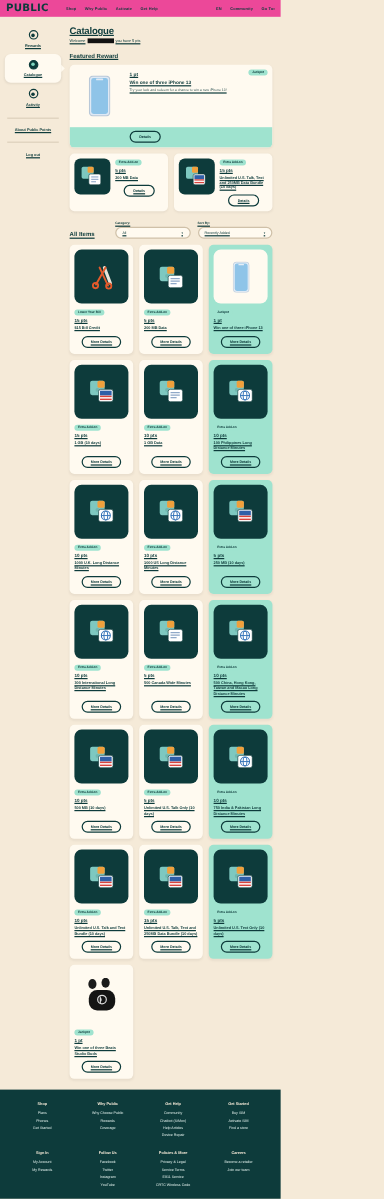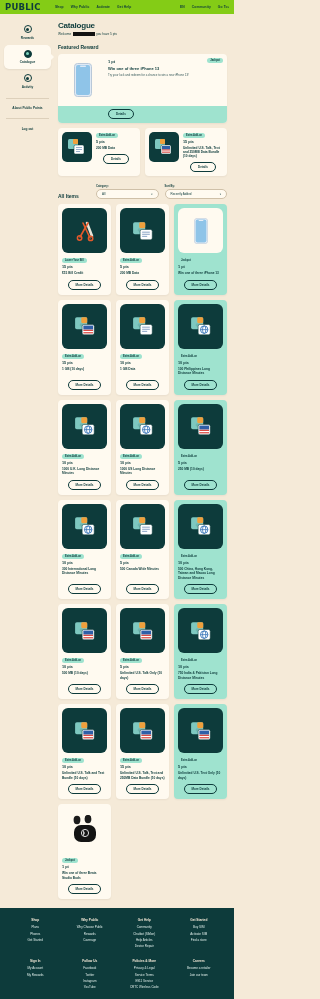--- a/index.html
+++ b/index.html
@@ -10,33 +10,33 @@
     color:#0d3b3b;
     font-size:4px;
     overflow:hidden;
     position:relative;
   }
   .page { width:234px; height:999px; position:relative; background:#f5ead8; }
 
   
   .topnav {
     height:14px; display:flex; align-items:center;
-    padding:0 5px; background:#84cc16;
+    padding:0 5px; background:#ec4899;
   }
   .logo {
     font-family:"DejaVu Sans", sans-serif;
     font-weight:bold; font-size:8.5px; letter-spacing:.2px;
     color:#0d3b3b; width:46px;
   }
   .navlinks { display:flex; gap:7px; margin-left:4px; }
   .navlink { font-size:3.3px; font-weight:bold; color:#0d3b3b; letter-spacing:.1px; }
   .navright { margin-left:auto; display:flex; gap:7px; align-items:center; }
 
   
-  .body { display:flex; }
+  .body { display:flex;text-decoration:underline; }
 
   
   .sidebar { width:55px; padding-top:6px; flex:0 0 55px; }
   .side-item {
     display:flex; flex-direction:column; align-items:center;
     padding:5px 0 5px; position:relative;
   }
   .side-item.active {
     background:#fffaf0; border-radius:5px;
     margin:0 4px; box-shadow:0 1px 2px rgba(0,0,0,.07);

